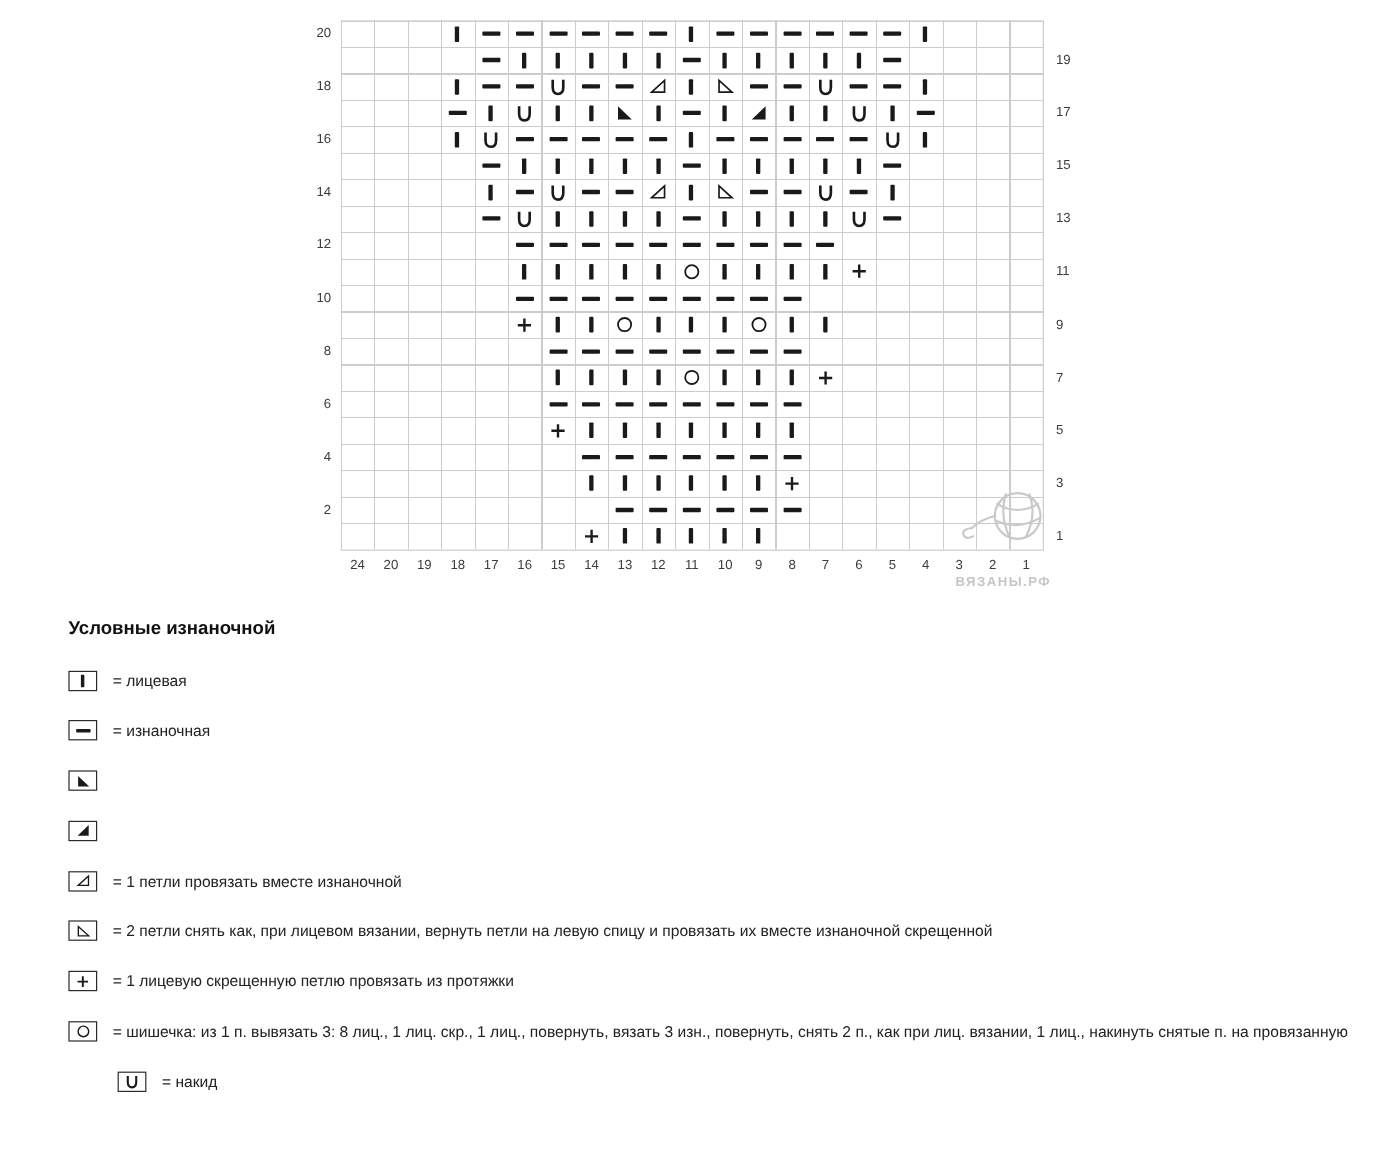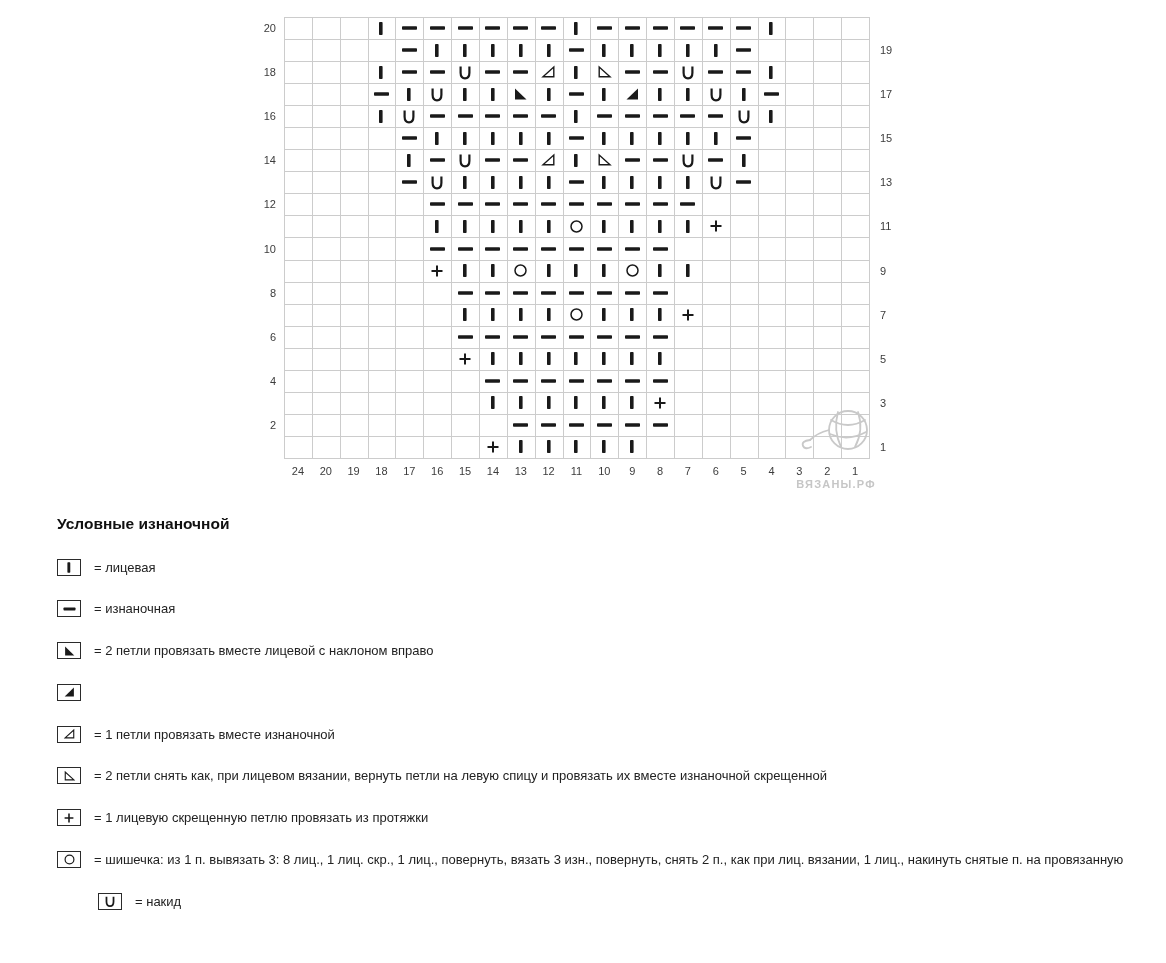--- a/index.html
+++ b/index.html
@@ -1591,21 +1591,20 @@
       <span class="legend-text">= изнаночная</span>
     </div>
     <div class="legend-item" style="top: 83.5px;">
       <span class="legend-box">
         <span class="sym">
           <svg width="15" height="14">
             <polygon points="2,1.5 2,12.5 13.5,12.5" fill="#1a1a1a"></polygon>
           </svg>
         </span>
       </span>
-      <span class="legend-text">= 2 петли провязать вместе лицевой с наклоном вправо</span>
     </div>
     <div class="legend-item" style="top: 125.25px;">
       <span class="legend-box">
         <span class="sym">
           <svg width="15" height="14">
             <polygon points="13,1.5 13,12.5 1.5,12.5" fill="#1a1a1a"></polygon>
           </svg>
         </span>
       </span>
     </div>

